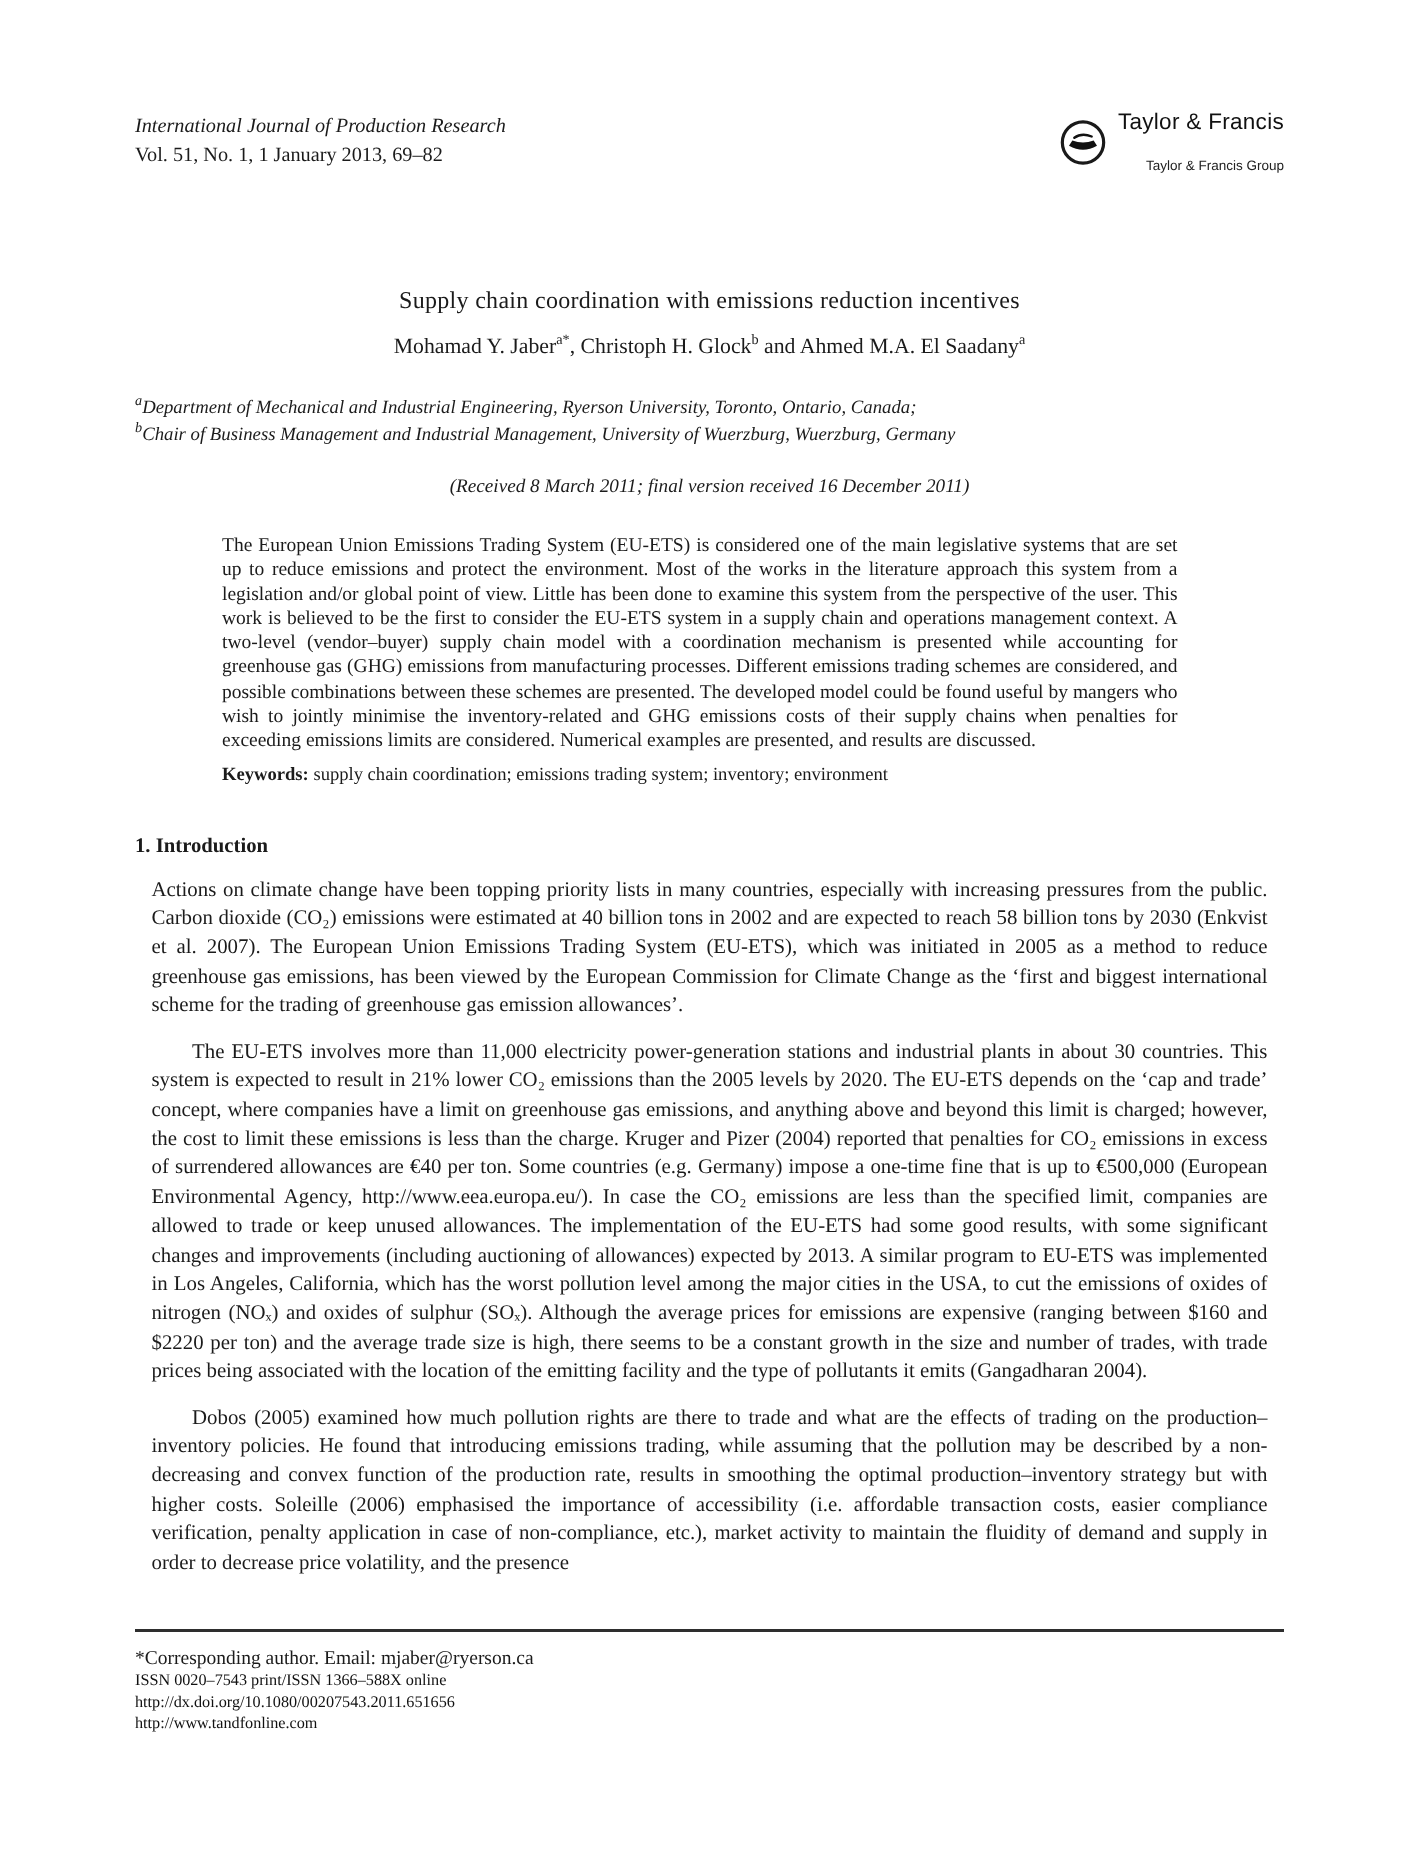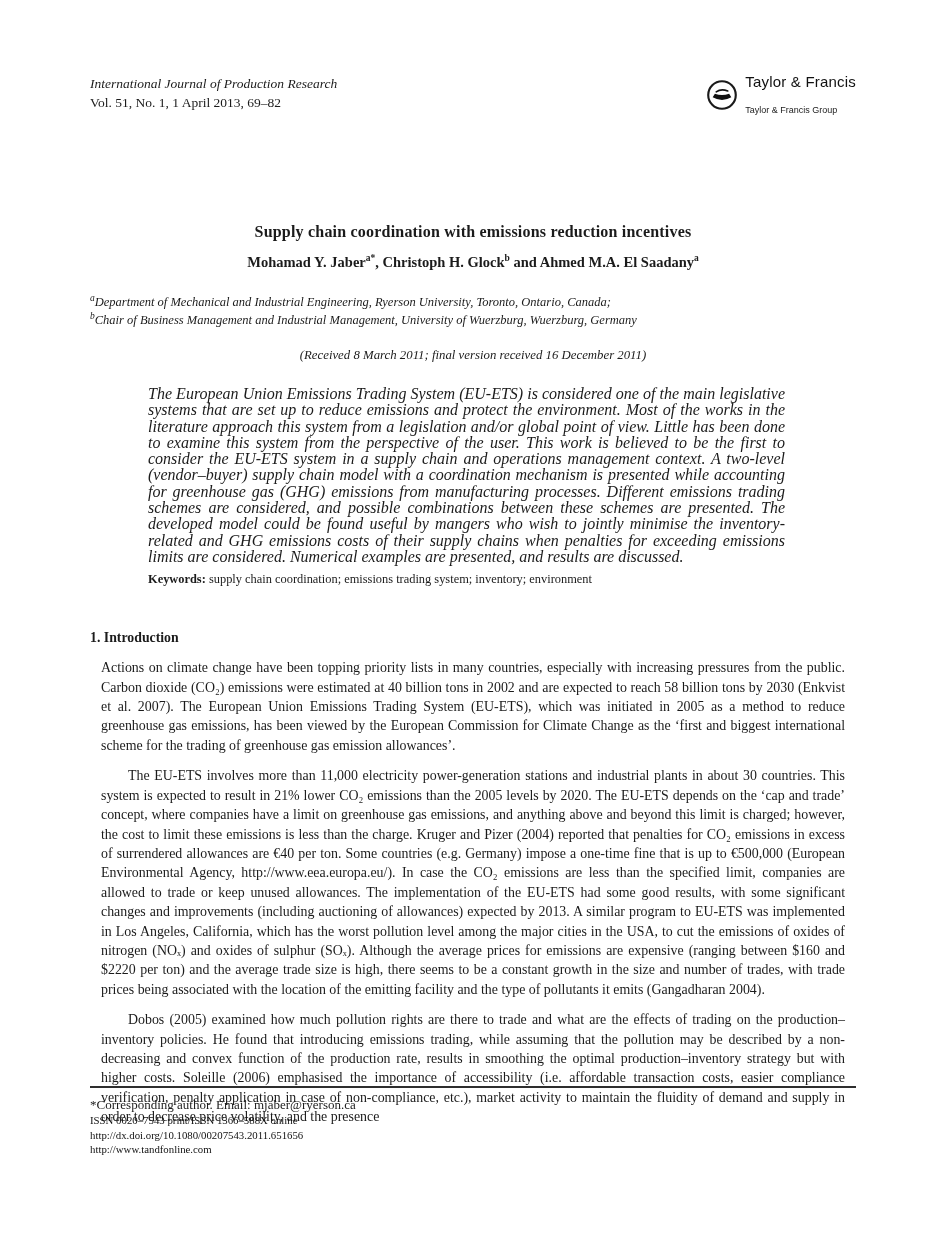--- a/index.html
+++ b/index.html
@@ -17,70 +17,68 @@
     box-sizing: border-box;
     position: absolute;
     inset: 0;
     padding: 74px 91px 0 90px;
   }
 
   
   .hdr { display: flex; justify-content: space-between; align-items: flex-start; gap: 12px; }
   .journal-info { font-size: 13.5px; line-height: 19px; }
   .journal-name { font-style: italic; }
-  .logo { display: flex; align-items: center; gap: 7px; font-family: "Liberation Sans", sans-serif; }
+  .logo { display: flex; align-items: center; gap: 7px; font-family: "Liberation Sans", sans-serif; text-align: right; }
   .logo-icon svg { display: block; }
   .logo-name { font-size: 15px; color: #111; letter-spacing: 0.2px; line-height: 16px; }
   .logo-group { font-size: 9px; color: #222; line-height: 11px; margin-top: 15px; }
 
   
   .title {
-    margin-top: 107px;
+    margin-top: 76px;
     text-align: center;
-    font-weight: bold;
+    font-weight: normal;
     font-size: 16px;
     letter-spacing: 0.2px;
   }
   .authors {
     margin-top: 13px;
     text-align: center;
     font-size: 14.5px;
-    font-weight: bold;
   }
   sup { font-size: 9.5px; line-height: 0; }
   .affils {
     margin-top: 23px;
     font-style: italic;
     font-size: 12.5px;
     line-height: 17.5px;
   }
   .received {
     margin-top: 19px;
     text-align: center;
     font-style: italic;
     font-size: 12.8px;
   }
 
   
   .abstract {
     margin: 23px 71px 0 58px;
     text-align: justify;
-    font-size: 16px;
+    font-size: 13px;
     line-height: 16.3px;
-    font-style: italic;
   }
   .keywords {
     margin: 7px 57px 0 58px;
     font-size: 12.4px;
   }
   .kw-label { font-weight: bold; }
 
   
   .sec-heading {
-    margin-top: 43px;
+    margin-top: 32px;
     font-weight: bold;
     font-size: 13.8px;
     font-family: Liberation Serif, serif;
   }
   .body-text p {
     margin: 11px;
     text-align: justify;
     font-size: 13.9px;
     line-height: 19.4px;
   }
@@ -99,21 +97,21 @@
   .imprint { margin-top: 0; font-size: 10.8px; line-height: 14.6px; color: #111; }
 </style>
 </head>
 <body>
 
 <div class="page">
 
   <div class="hdr">
     <div class="journal-info">
       <div class="journal-name">International Journal of Production Research</div>
-      <div class="journal-issue">Vol. 51, No. 1, 1 April 2013, 69–82</div>
+      <div class="journal-issue">Vol. 51, No. 1, 1 January 2013, 69–82</div>
     </div>
     <div class="logo">
       <span class="logo-icon">
         <svg width="32" height="32" viewBox="0 0 36 36">
           <circle cx="18" cy="18" r="15.5" fill="none" stroke="#1a1a1a" stroke-width="2.4"></circle>
           <path d="M7.5 20.5 Q18 26.5 28.5 20.5 L26 16.5 Q18 19.5 10 16.5 Z" fill="#111"></path>
           <path d="M11.5 14.5 Q17 10.5 24.5 13.5" fill="none" stroke="#111" stroke-width="1.8" stroke-linecap="round"></path>
         </svg>
       </span>
       <span>

